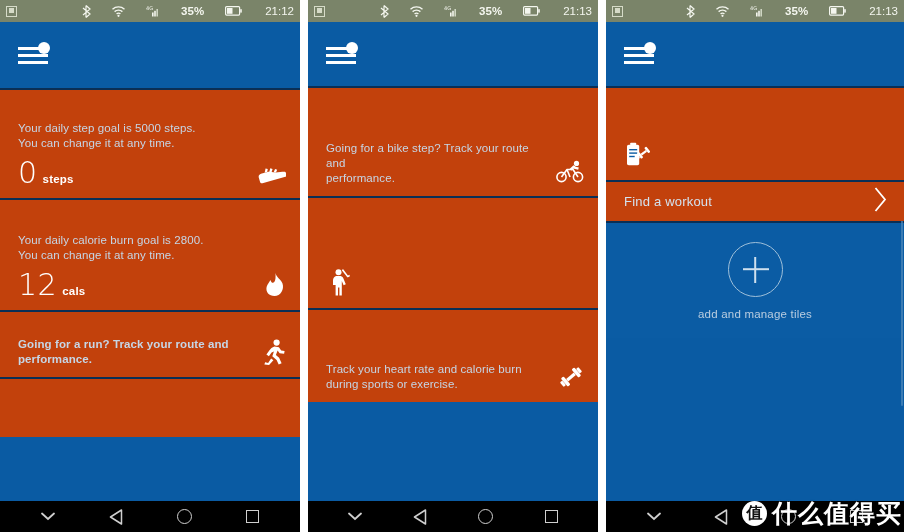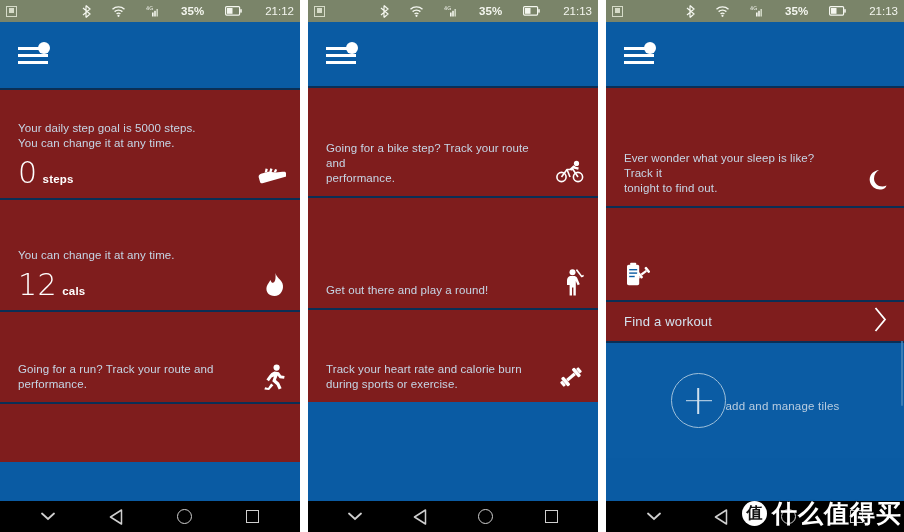--- a/index.html
+++ b/index.html
@@ -94,21 +94,21 @@
 
   
   .tiles {
     flex:1 1 auto;
     position:relative;
     background:#0a5ba3;
     overflow:hidden;
   }
   .tile {
     position:relative;
-    background:#7f1d1d;
+    background:#c2410c;
     border-top:2px solid #0a2f56;
     display:flex;
     align-items:flex-end;
     padding:0 14px 0 18px;
     overflow:hidden;
   }
   .tile-inner {
     width:100%;
     display:flex;
     align-items:flex-end;
@@ -172,21 +172,21 @@
     line-height:1;
     margin-right:6px;
     font-family:"DejaVu Sans", sans-serif;
   }
 
   
   .addtiles {
     border-top:2px solid #0a2f56;
     background:#0b5ca4;
     display:flex;
-    flex-direction:row;
+    flex-direction:column;
     align-items:center;
     justify-content:center;
   }
   .plus-circle {
     width:55px; height:55px;
     border-radius:50%;
     border:1.6px solid #9fc0da;
     position:relative;
   }
   .plus-circle::before, .plus-circle::after {
@@ -345,35 +345,36 @@
                 <path d="M17.6 13.3 L20 10.2 L21.8 11.6 L19.9 14 Z"></path>
               </g>
             </svg>
           </div>
         </div>
       </div>
 
       <div class="tile" style="height:112px;">
         <div class="tile-inner">
           <div class="tile-text">
+            <div class="tile-desc">Your daily calorie burn goal is 2800.</div>
             <div class="tile-desc">You can change it at any time.</div>
             <div class="metric">
               <span class="metric-value">12</span>
               <span class="metric-unit">cals</span>
             </div>
           </div>
           <div class="tile-icon">
             <svg width="22" height="26" viewBox="0 0 22 26">
               <path d="M11.5 1 C12.5 6 17 7 18.5 11.5 C20.5 17.5 16.5 24 10.5 24 C5 24 1.5 20 2.6 15 C3.3 11.8 5.6 10.3 6.4 8 C7.5 11 9 11.5 10.3 10 C11.8 8.2 11.6 4.6 11.5 1 Z" fill="#ffffff"></path>
             </svg>
           </div>
         </div>
       </div>
 
-      <div class="tile" style="height:92px;">
+      <div class="tile" style="height:67px;font-weight:bold;">
         <div class="tile-inner">
           <div class="tile-text">
             <div class="tile-desc">Going for a run? Track your route and</div>
             <div class="tile-desc">performance.</div>
           </div>
           <div class="tile-icon">
             <svg width="24" height="26" viewBox="0 0 24 26">
               <g fill="#ffffff">
                 <circle cx="14.6" cy="3.6" r="3.1"></circle>
                 <path d="M12.4 7.6 C10.2 8.3 8.6 9.7 7.3 11.6 L4.4 15.6 L6.9 17.3 L9.6 13.6 L11.9 12.4 L10.3 17.3 L14.6 20.9 L16.7 25.6 L19.6 24.2 L17.1 18.8 L13.9 16 L15.6 11.6 L17.6 14.2 L22.1 14.8 L22.6 11.9 L19.2 11.4 L16.9 8.2 Z"></path>
@@ -482,23 +483,20 @@
                 <path d="M13.5 9 L17.5 5.2 L19.5 6.6 L15.6 10.4 Z"></path>
                 <path d="M17.8 6.2 L22.8 7.6 L22.2 9.8 L17 8.4 Z"></path>
               </g>
             </svg>
           </div>
         </div>
       </div>
 
       <div class="tile" style="height:112px;">
         <div class="tile-inner">
-          <div class="tile-text">
-            <div class="tile-desc">Get out there and play a round!</div>
-          </div>
           <div class="tile-icon">
             <svg width="24" height="28" viewBox="0 0 24 28">
               <g fill="#ffffff">
                 <circle cx="12.5" cy="4.2" r="3"></circle>
                 <path d="M10 8 C8 8.7 7 10.3 7 12.5 L7 17 L9.6 17 L9.6 27.5 L12 27.5 L12 19.5 L13.4 19.5 L13.4 27.5 L15.8 27.5 L15.8 13 L17.6 17.2 L19.8 16.3 L17.2 10 C16.4 8.6 15.2 8 13.8 8 Z"></path>
                 <path d="M17 1 L22.6 8.5 L21.5 9.4 L15.8 2.2 Z"></path>
                 <path d="M21.6 7.8 L23.4 6.8 L23.9 8.2 L22.2 9.2 Z"></path>
               </g>
             </svg>
           </div>
@@ -596,33 +594,20 @@
           <i></i>
           <i></i>
         <span class="menu-dot"></span>
       </div>
     </div>
 
     <div class="tiles">
 
       <div class="scrollbar" style="height:320px; top:0;"></div>
 
-      <div class="tile" style="height:120px;">
-        <div class="tile-inner">
-          <div class="tile-text">
-            <div class="tile-desc">Ever wonder what your sleep is like? Track it</div>
-            <div class="tile-desc">tonight to find out.</div>
-          </div>
-          <div class="tile-icon">
-            <svg width="22" height="26" viewBox="0 0 22 26">
-              <path d="M18.5 17.5 C12.5 20.5 6 16.5 6 10.5 C6 6.8 8 3.6 11 2 C4.5 2.8 0.5 8.2 2 14 C3.6 20.4 11.6 23.6 17 19.9 C17.6 19.4 18.1 18.5 18.5 17.5 Z" fill="#ffffff"></path>
-            </svg>
-          </div>
-        </div>
-      </div>
 
       <div class="tile" style="height:94px;">
         <div class="tile-inner">
           <div class="tile-icon">
             <svg width="26" height="26" viewBox="0 0 26 26">
               <g fill="#ffffff">
                 <path d="M3 4.5 C3 3.5 3.8 2.8 4.8 2.8 L13.5 2.8 C14.5 2.8 15.2 3.5 15.2 4.5 L15.2 21.5 C15.2 22.5 14.5 23.2 13.5 23.2 L4.8 23.2 C3.8 23.2 3 22.5 3 21.5 Z"></path>
                 <rect x="6.2" y="0.8" width="6" height="3.2" rx="0.8"></rect>
                 <rect x="5.2" y="7" width="8" height="1.4" fill="#0b5ca4"></rect>
                 <rect x="5.2" y="10.4" width="8" height="1.4" fill="#0b5ca4"></rect>

